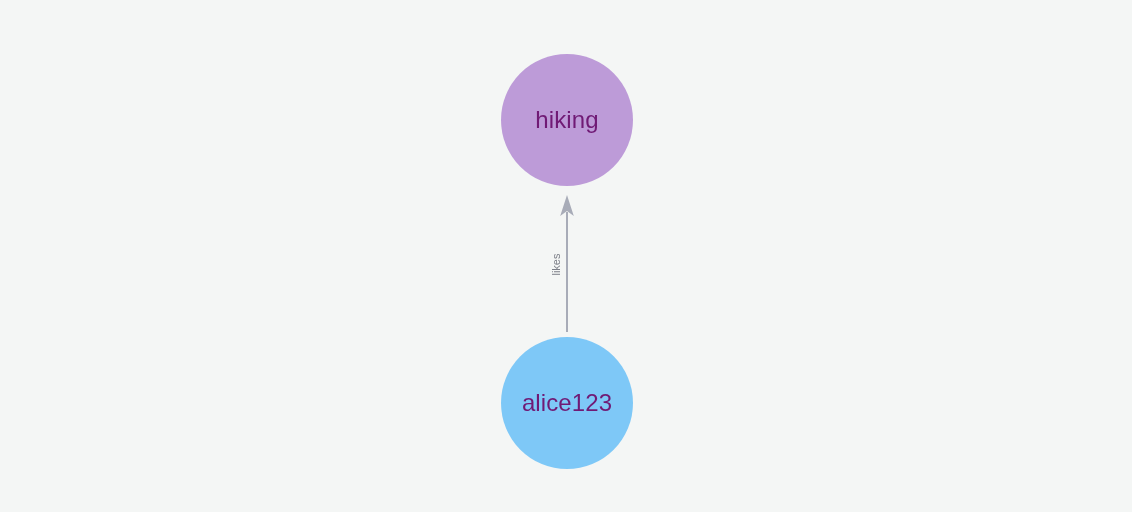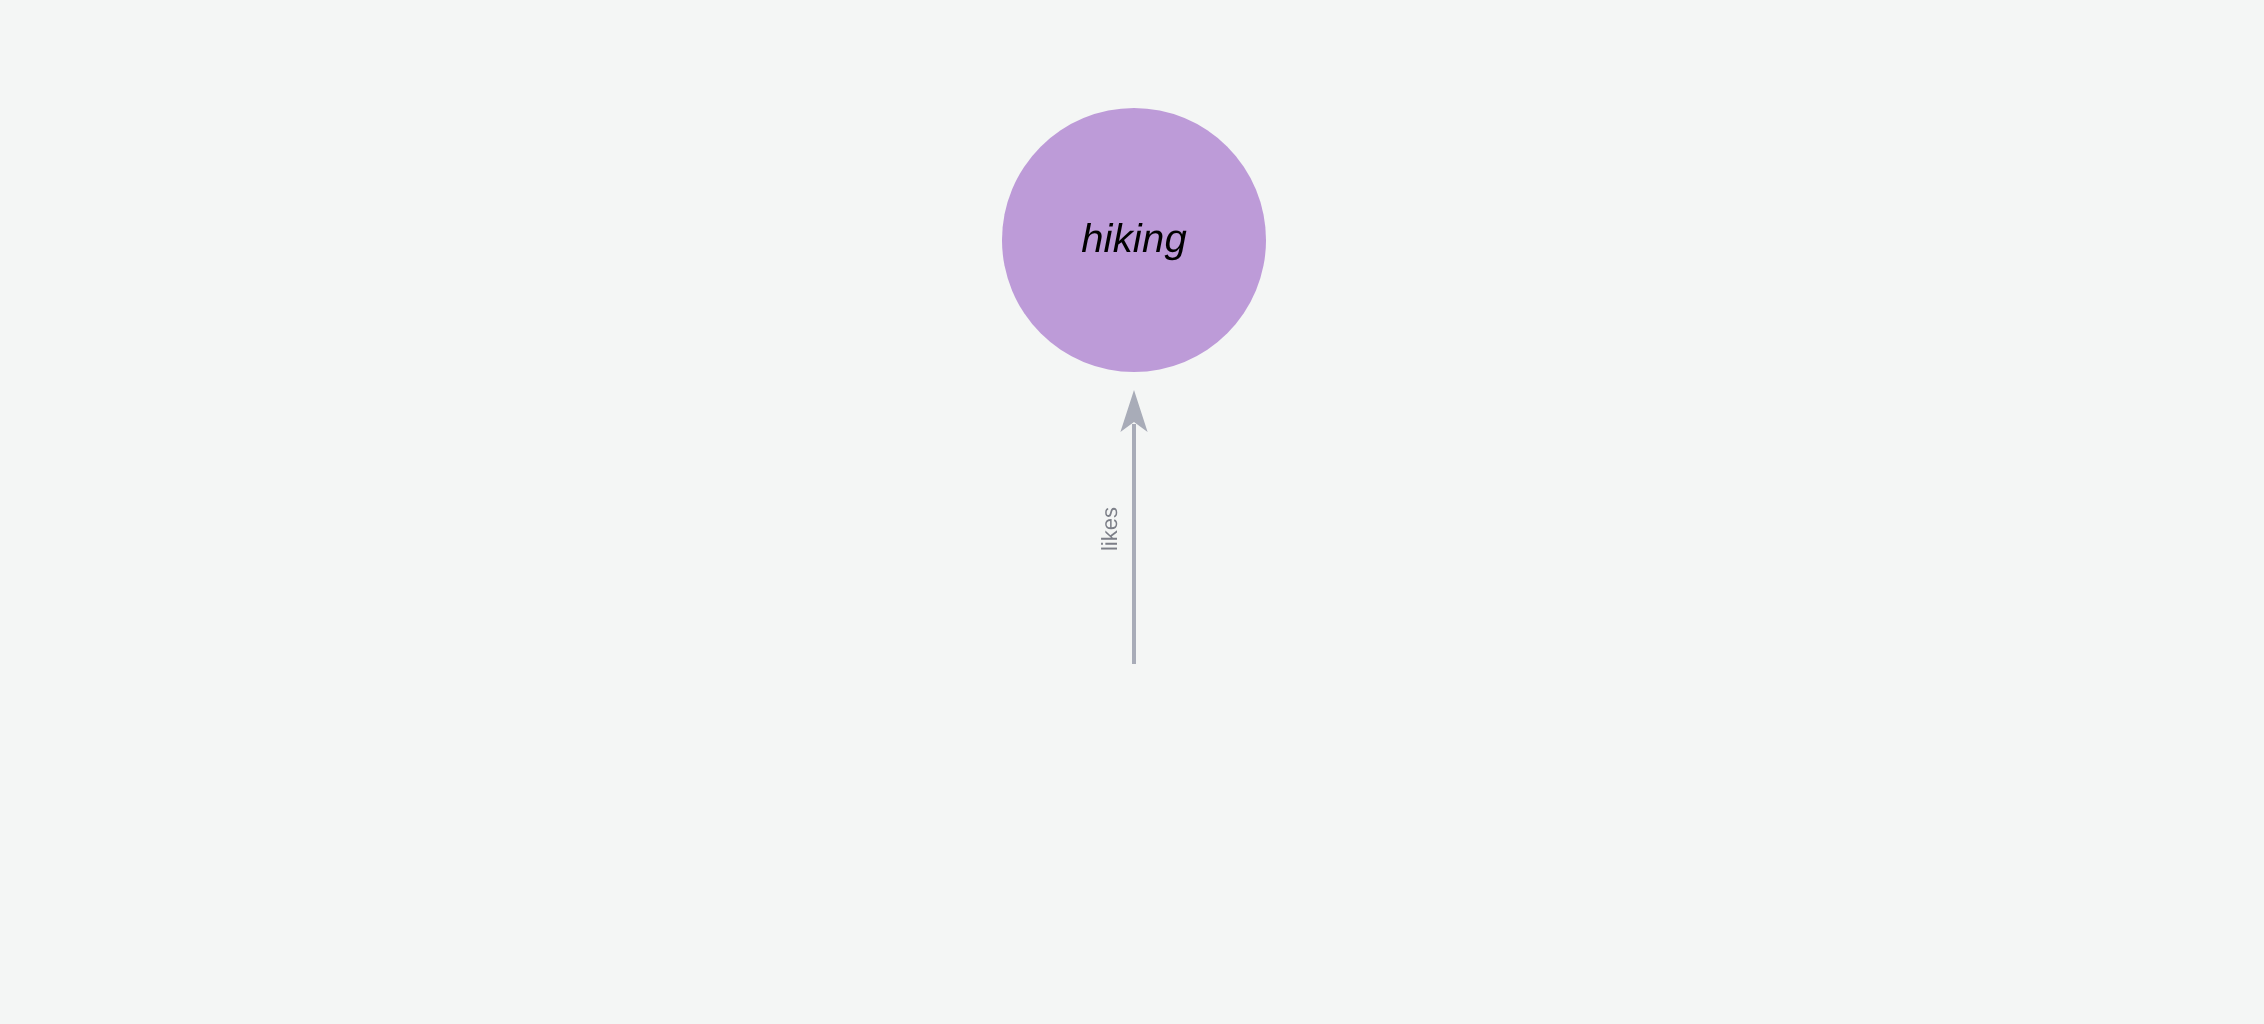--- a/index.html
+++ b/index.html
@@ -35,27 +35,26 @@
     left: 0;
     top: 0;
     border-radius: 50%;
     display: flex;
     align-items: center;
     justify-content: center;
     box-sizing: border-box;
   }
   .node-label {
     font-family: "Liberation Sans", sans-serif;
-    font-size: 20px;
-    color: #000000;
+    font-size: 24px;
+    color: #701a75;
     letter-spacing: 0.1px;
     line-height: 1;
     white-space: nowrap;
     user-select: none;
-    font-style: italic;
   }
   .edge-label {
     position: absolute;
     font-family: "Liberation Sans", sans-serif;
     font-size: 11px;
     color: #7c7f88;
     white-space: nowrap;
     line-height: 1;
     transform-origin: center center;
     transform: rotate(-90deg);
@@ -73,16 +72,21 @@
       <polygon points="567,195 573.8,216 567,211 560.2,216" fill="#a8acb8"></polygon>
     </g>
   </svg>
 
   <div class="node-group" style="left:501px; top:54px; width:132px; height:132px;">
     <div class="node-circle" style="width:132px; height:132px; background:#bd9bd8;">
       <span class="node-label">hiking</span>
     </div>
   </div>
 
+  <div class="node-group" style="left:501px; top:337px; width:132px; height:132px;">
+    <div class="node-circle" style="width:132px; height:132px; background:#7ec8f7;">
+      <span class="node-label">alice123</span>
+    </div>
+  </div>
 
   <div class="edge-label" style="left:536px; top:259px; width:40px; text-align:center;">likes</div>
 
 </div>
 
 </body></html>

